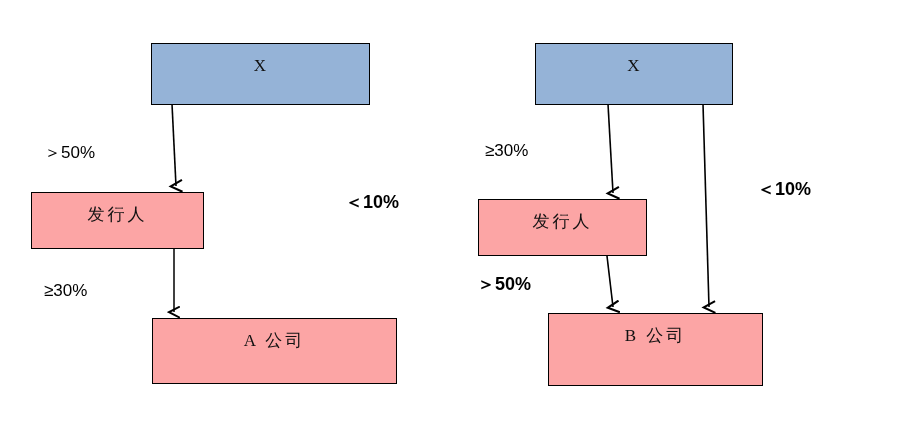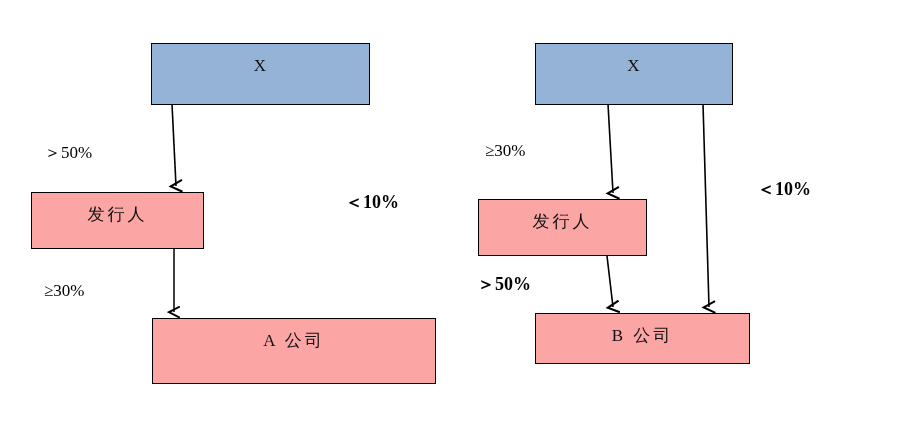--- a/index.html
+++ b/index.html
@@ -39,21 +39,21 @@
     line-height: 1.1;
     letter-spacing: 1px;
     padding-top: 13px;
     white-space: nowrap;
   }
   .node-label.cjk {
     letter-spacing: 3px;
   }
   .edge-label {
     position: absolute;
-    font-family: Liberation Serif, serif;
+    font-family: Liberation Sans, sans-serif;
     font-size: 17px;
     color: #000000;
     white-space: nowrap;
     letter-spacing: 0px;
   }
   .edge-label.bold {
     font-weight: bold;
     font-size: 18px;
   }
   svg.edges {
@@ -89,39 +89,39 @@
   </svg>
 
   <div class="node filled" style="left:151px; top:43px; width:219px; height:62px;">
     <span class="node-label">X</span>
   </div>
 
   <div class="node plain" style="left:31px; top:192px; width:173px; height:57px;">
     <span class="node-label cjk">发行人</span>
   </div>
 
-  <div class="node plain" style="left:152px; top:318px; width:284px; height:66px;text-align:center;">
+  <div class="node plain" style="left:152px; top:318px; width:245px; height:66px;text-align:center;">
     <span class="node-label cjk">A 公司</span>
   </div>
 
   <div class="edge-label" style="left:44px; top:141px;">＞50%</div>
 
   <div class="edge-label" style="left:44px; top:281px;">≥30%</div>
 
   <div class="edge-label bold" style="left:345px; top:190px;">＜10%</div>
 
   <div class="node filled" style="left:535px; top:43px; width:198px; height:62px;">
     <span class="node-label">X</span>
   </div>
 
   <div class="node plain" style="left:478px; top:199px; width:169px; height:57px;">
     <span class="node-label cjk">发行人</span>
   </div>
 
-  <div class="node plain" style="left:535px; top:313px; width:215px; height:51px;">
+  <div class="node plain" style="left:548px; top:313px; width:215px; height:73px;">
     <span class="node-label cjk">B 公司</span>
   </div>
 
   <div class="edge-label" style="left:485px; top:141px;">≥30%</div>
 
   <div class="edge-label bold" style="left:477px; top:272px;">＞50%</div>
 
   <div class="edge-label bold" style="left:757px; top:177px;">＜10%</div>
 
 </div>

